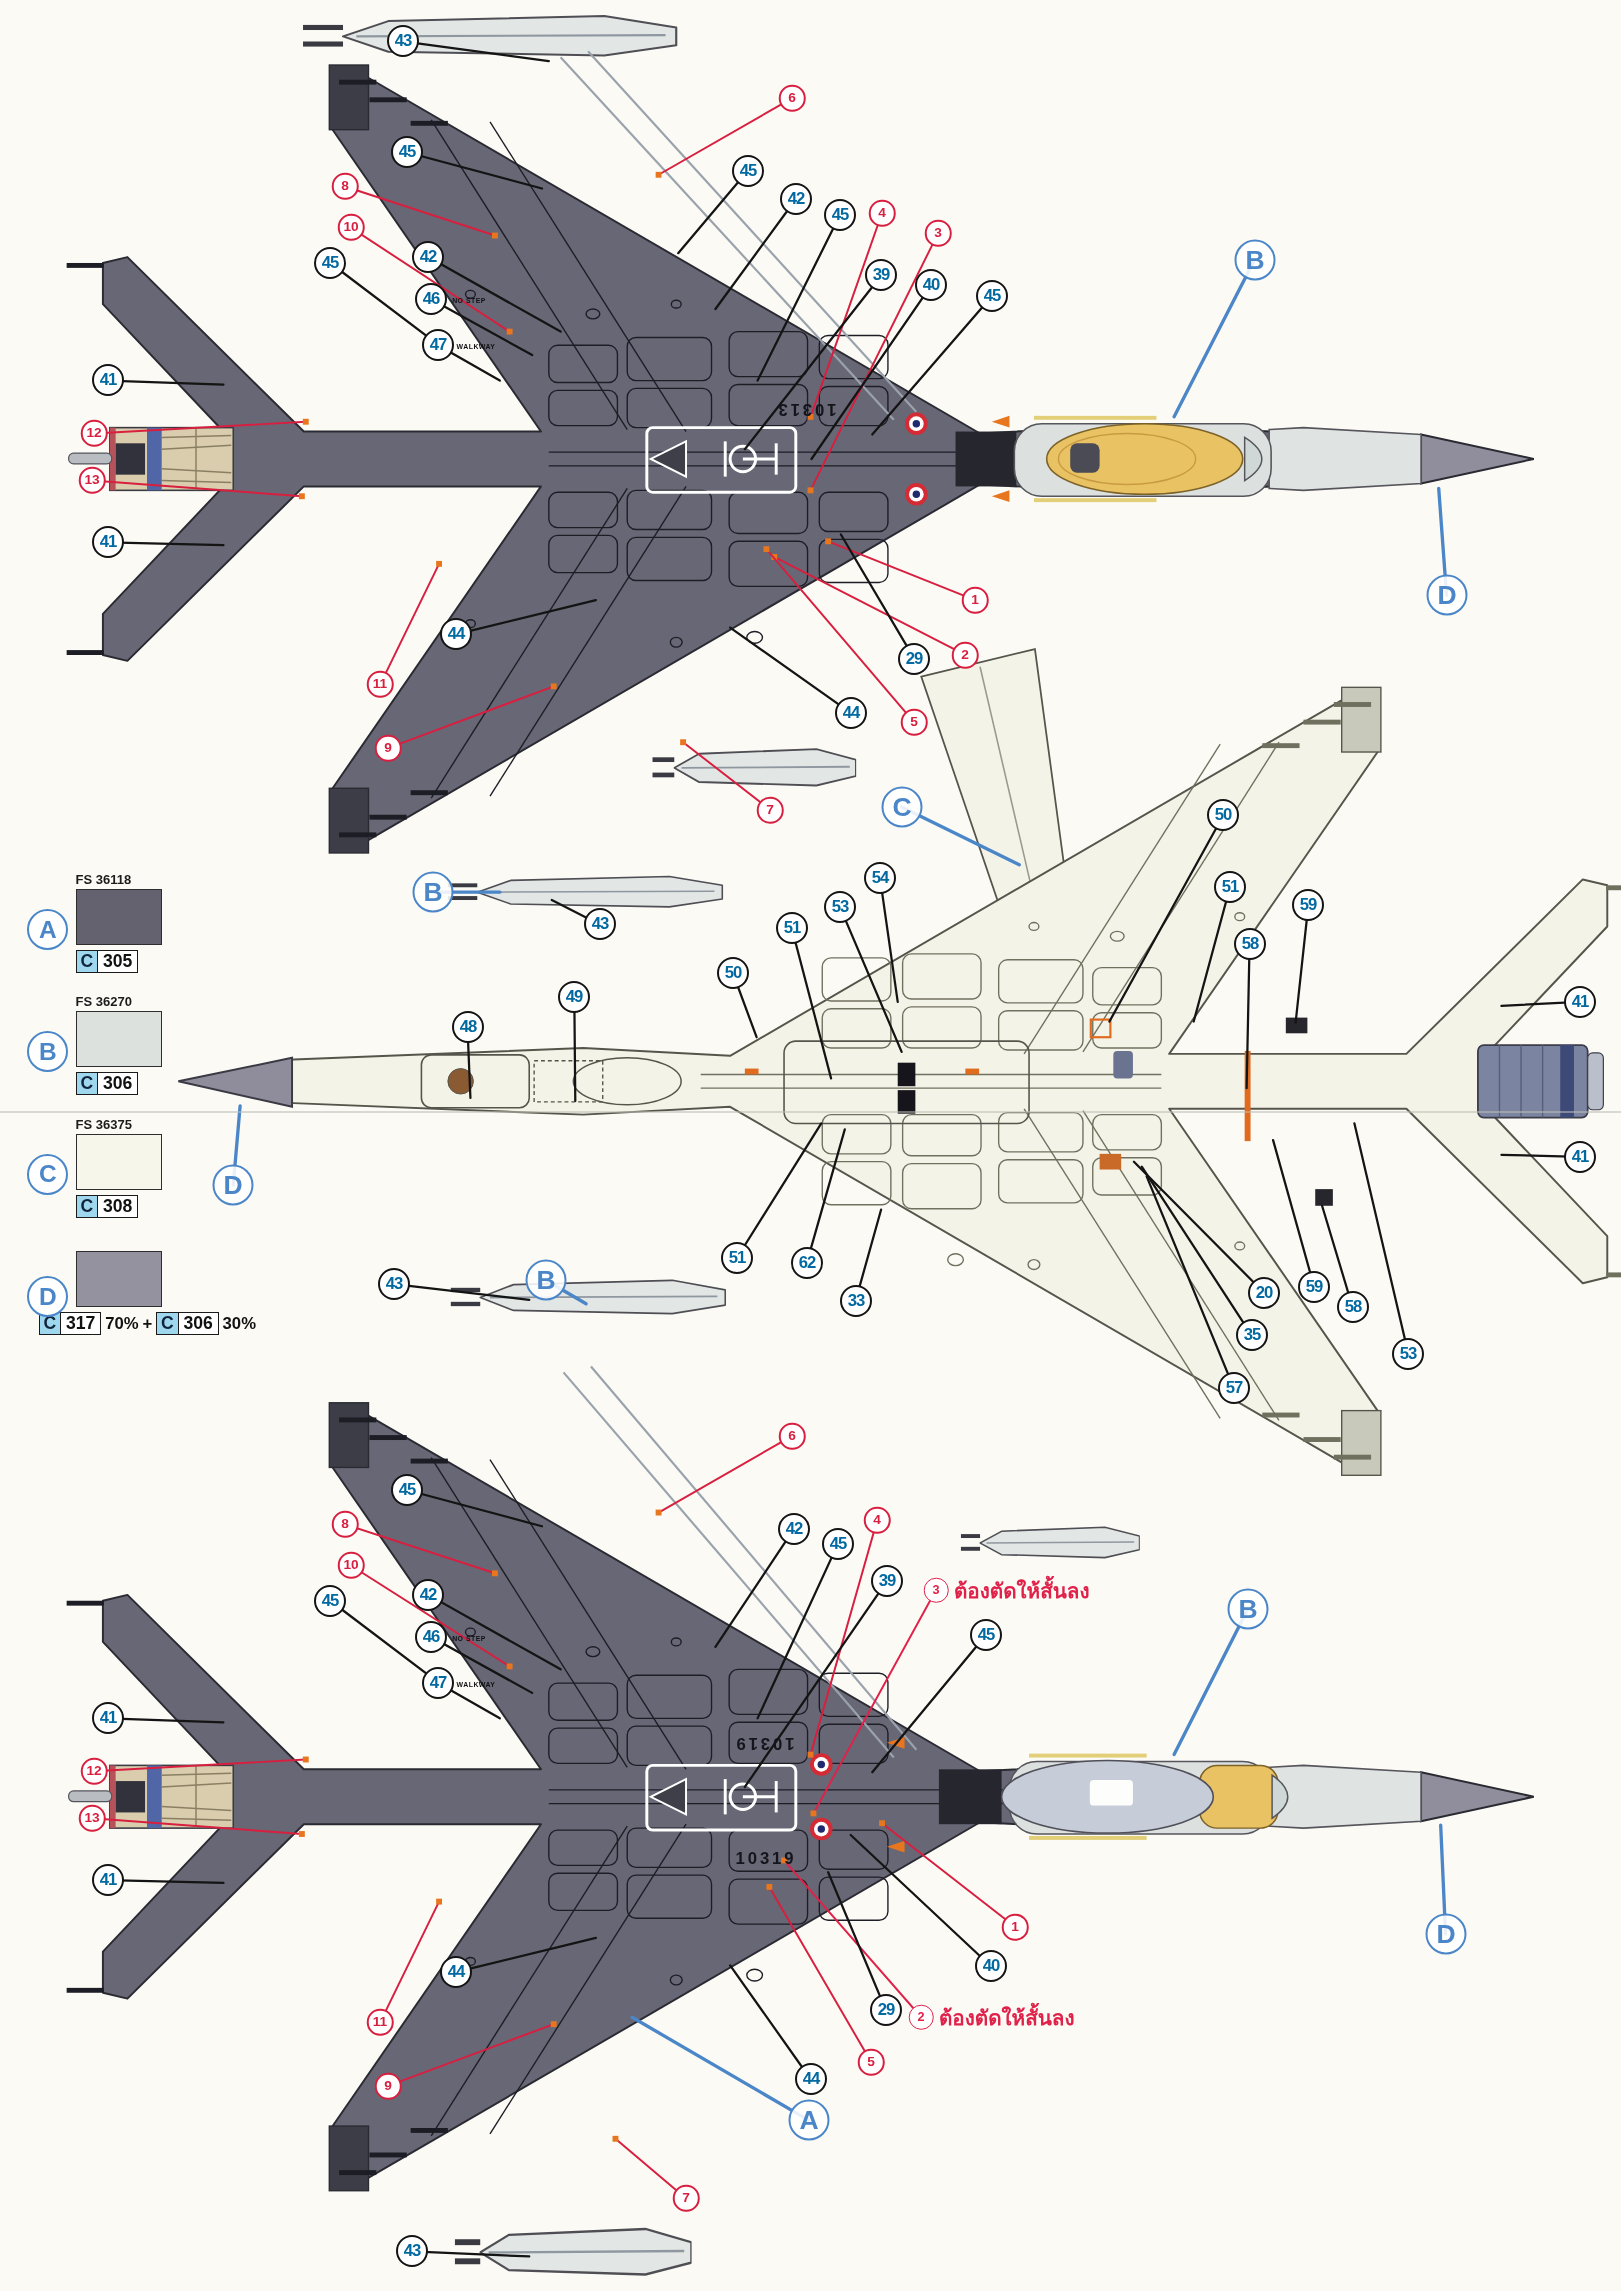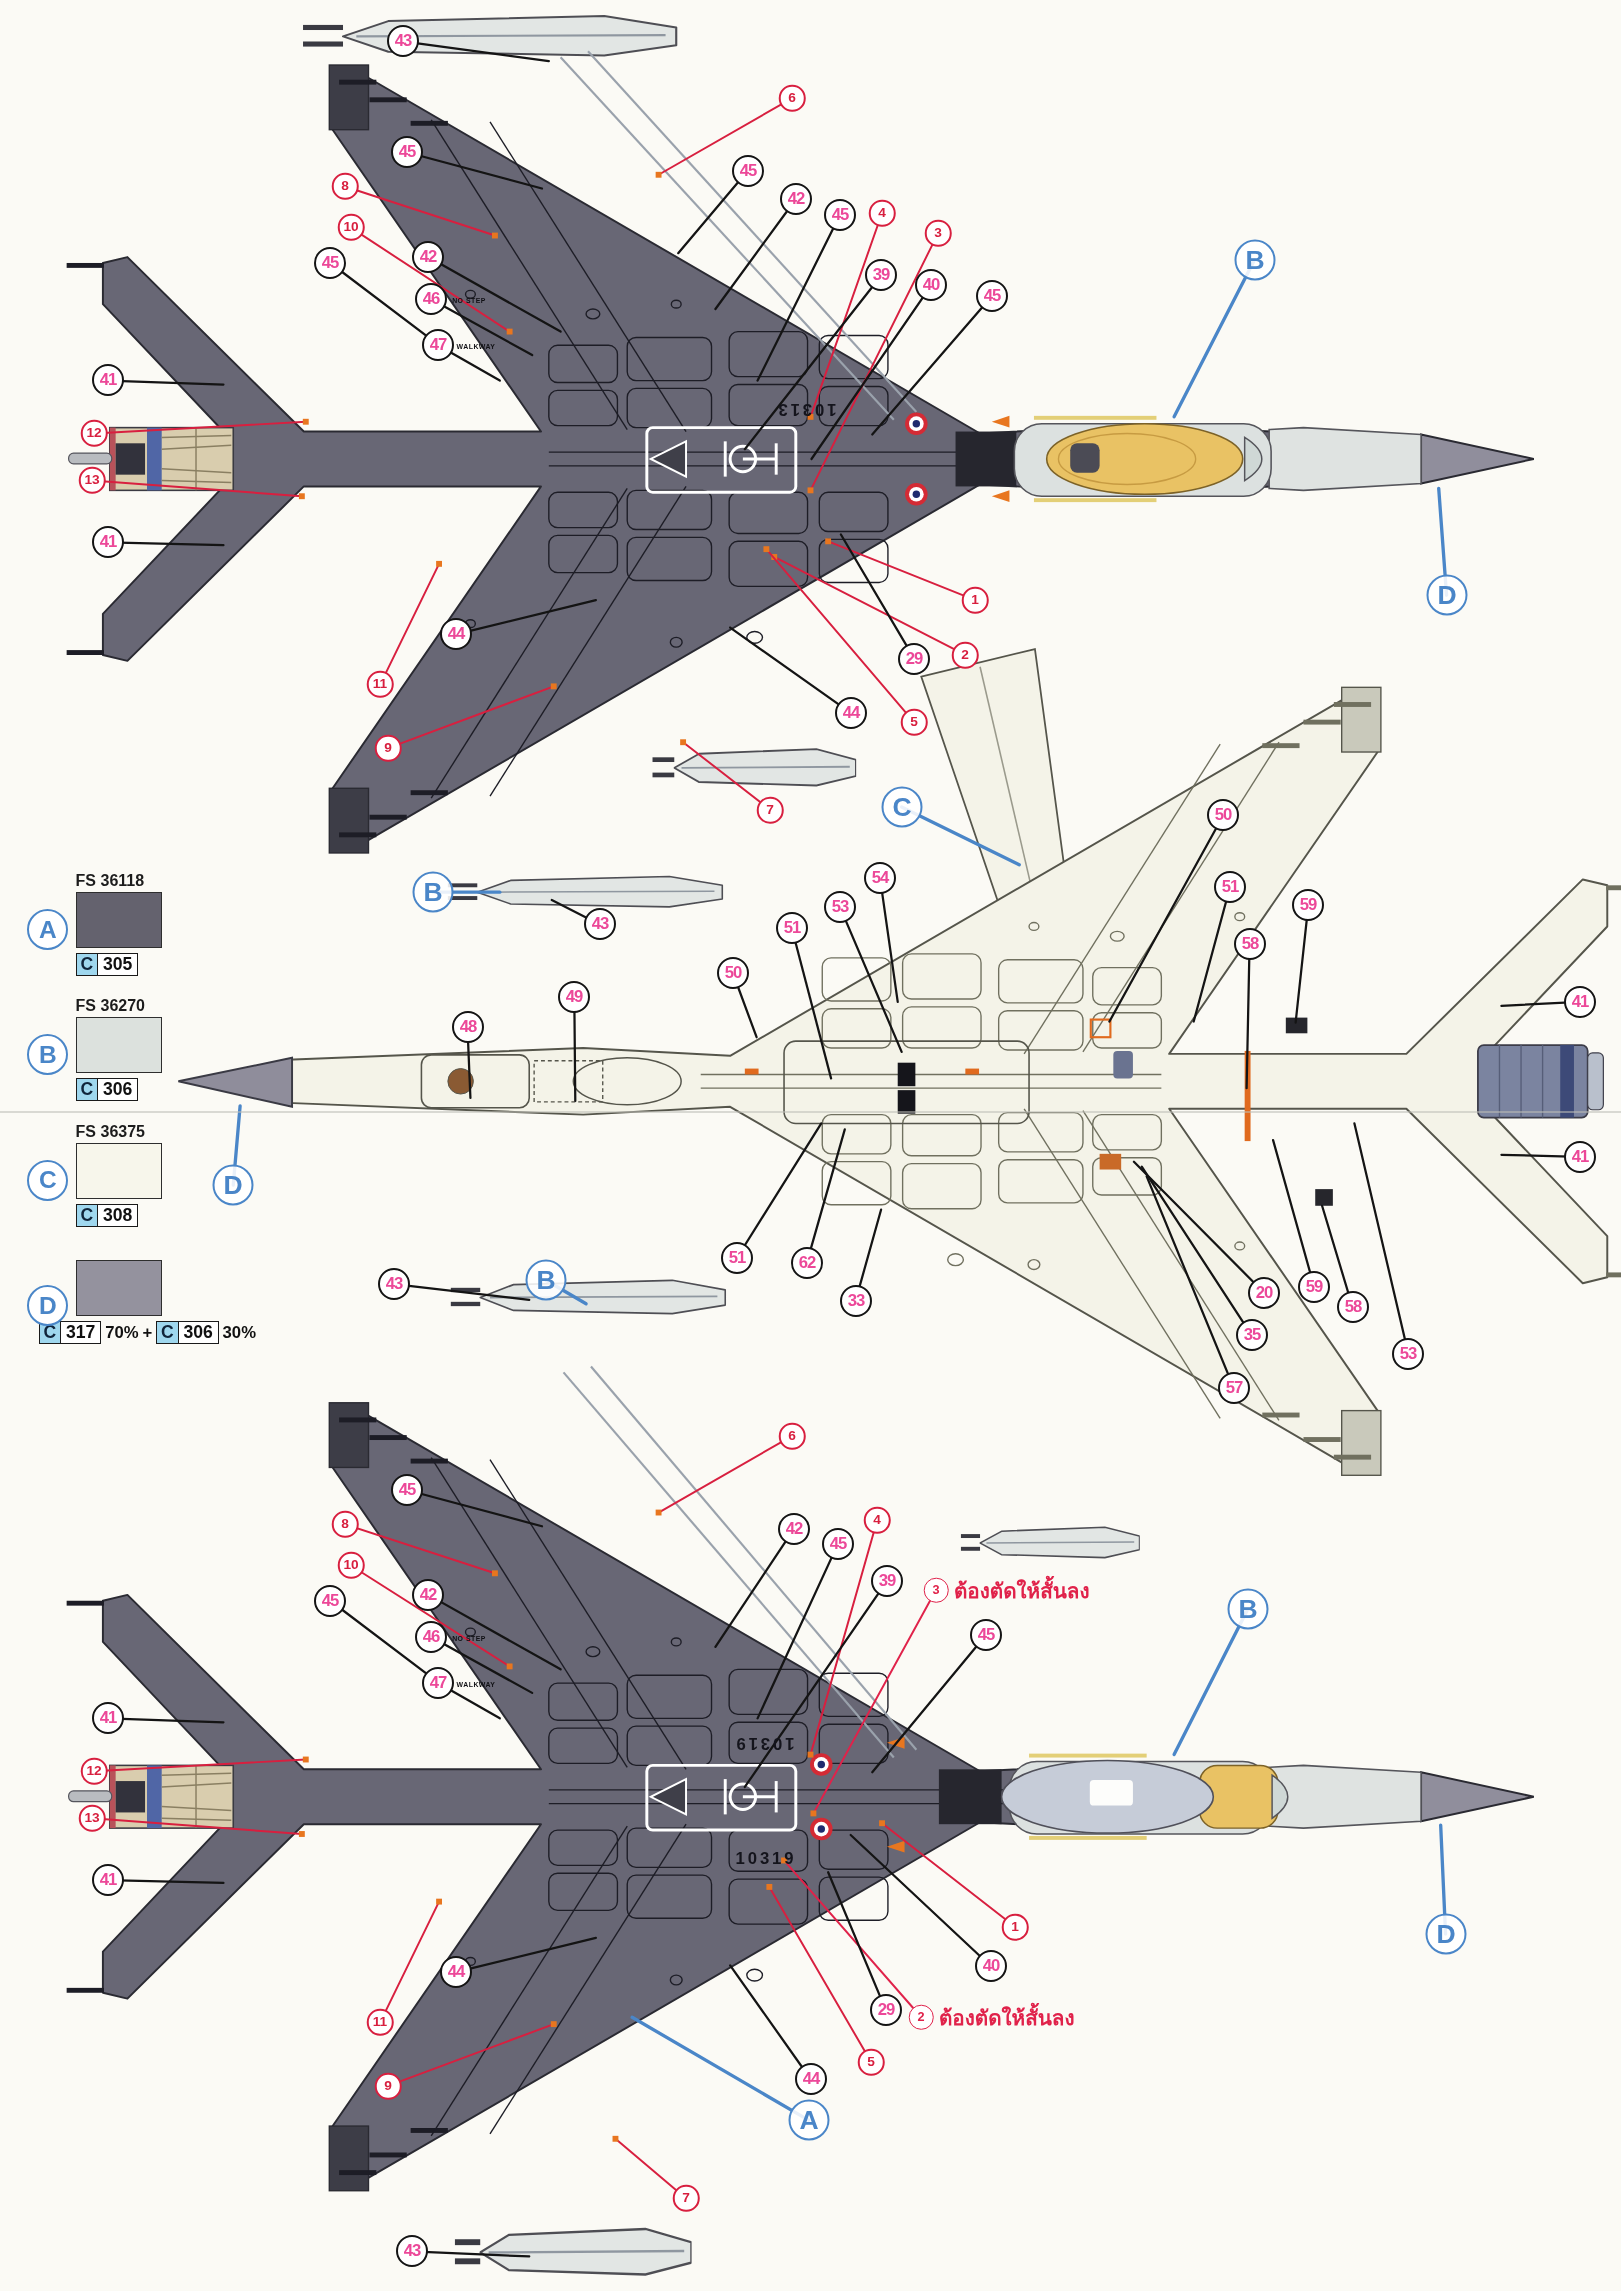--- a/index.html
+++ b/index.html
@@ -23,37 +23,37 @@
   
   .ln-b{stroke:#141414;stroke-width:2.3;stroke-linecap:round;}
   .ln-r{stroke:#d81f3f;stroke-width:2;stroke-linecap:round;}
   .ln-n{stroke:#e0224a;stroke-width:2;stroke-linecap:round;}
   .ln-L{stroke:#4a86c8;stroke-width:3.4;stroke-linecap:round;}
   .decal-dot{fill:#e8761f;}
 
   
   .callout{position:absolute;display:flex;align-items:center;justify-content:center;border-radius:50%;
     background:#fff;box-sizing:border-box;font-weight:bold;transform:translate(-50%,-50%);line-height:1;}
-  .co-b{width:32px;height:32px;border:2.6px solid #141414;color:#ec4899;font-size:16.7px;letter-spacing:-1px;}
+  .co-b{width:32px;height:32px;border:2.6px solid #141414;color:#0369a1;font-size:16.7px;letter-spacing:-1px;}
   .co-r{width:26.5px;height:26.5px;border:2px solid #d81f3f;color:#d81f3f;font-size:13.7px;}
   .co-n{width:24.5px;height:24.5px;border:1.9px solid #e0224a;color:#e0224a;font-size:12.7px;}
   .co-L{width:41px;height:41px;border:2.7px solid #4a86c8;color:#4a86c8;font-size:26.5px;background:rgba(255,255,255,.88);}
   .co-note-text{position:absolute;transform:translateY(-50%);white-space:nowrap;color:#e0224a;font-weight:bold;font-size:20.6px;}
   .txt{position:absolute;transform:translate(-50%,-50%);white-space:nowrap;}
   .serial{font-size:16.7px;font-weight:bold;color:#14141c;letter-spacing:2.9px;}
   .serial.rot{transform:translate(-50%,-50%) rotate(180deg);}
   .micro{font-size:6.9px;font-weight:bold;color:#101014;letter-spacing:0.5px;}
 
   
   #legend{position:absolute;left:19.6px;top:872px;width:230px;}
   .lg-row{position:relative;margin-bottom:21.6px;min-height:94px;}
   .lg-letter{position:absolute;left:7.8px;top:37px;width:37px;height:37px;border:2.5px solid #4a86c8;color:#4a86c8;
     border-radius:50%;display:flex;align-items:center;justify-content:center;font-size:24.5px;font-weight:bold;background:#fff;}
   .lg-main{margin-left:56px;}
-  .lg-fs{font-size:16px;font-weight:bold;color:#1c1c1c;margin-bottom:2px;min-height:9.8px;}
+  .lg-fs{font-size:13px;font-weight:bold;color:#1c1c1c;margin-bottom:2px;min-height:9.8px;}
   .lg-swatch{width:86px;height:56px;border:1.6px solid #2e2e2e;box-sizing:border-box;}
   .lg-chips{margin-top:4.9px;display:flex;align-items:center;gap:3.9px;font-weight:bold;}
   .chip{display:inline-flex;border:1.7px solid #1a1a1a;background:#fff;}
   .chip-c{display:inline-block;background:#9fd7ee;color:#10243a;padding:0 3.9px;font-size:17.6px;border-right:1.7px solid #1a1a1a;}
   .chip-n{display:inline-block;padding:0 4.9px;font-size:17.6px;color:#111;}
   .pct,.plus{font-size:16.7px;color:#111;}
   .lg-mix{margin-left:-37px;}
 </style>
 </head>
 <body>

